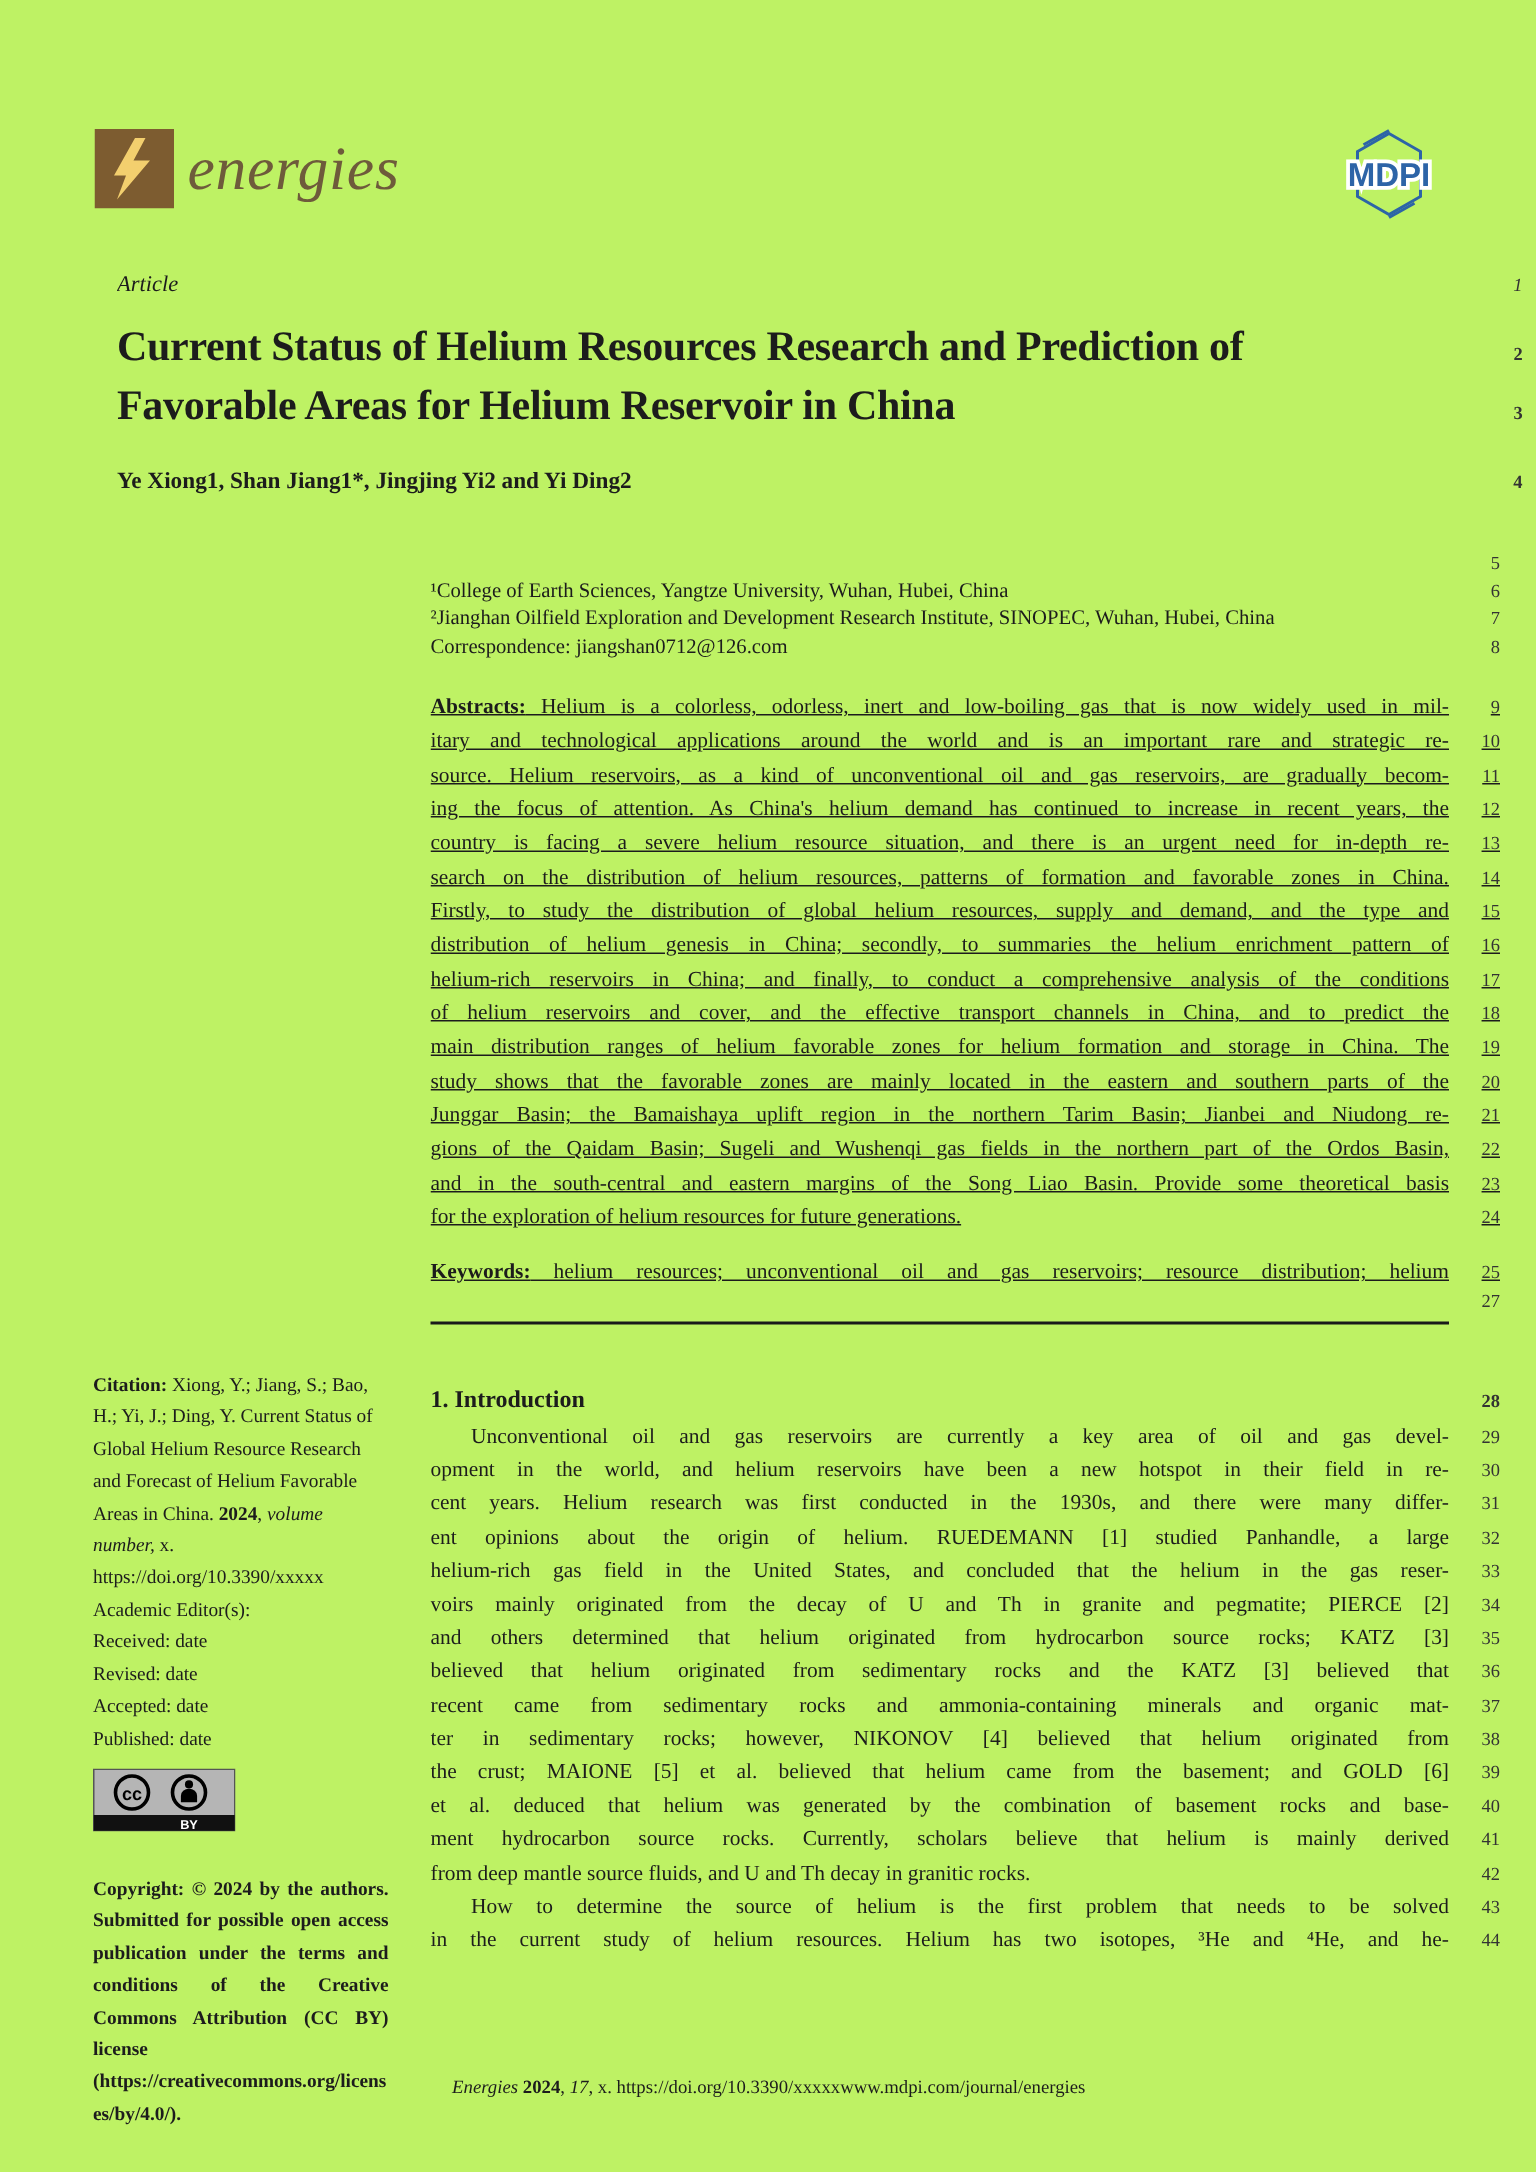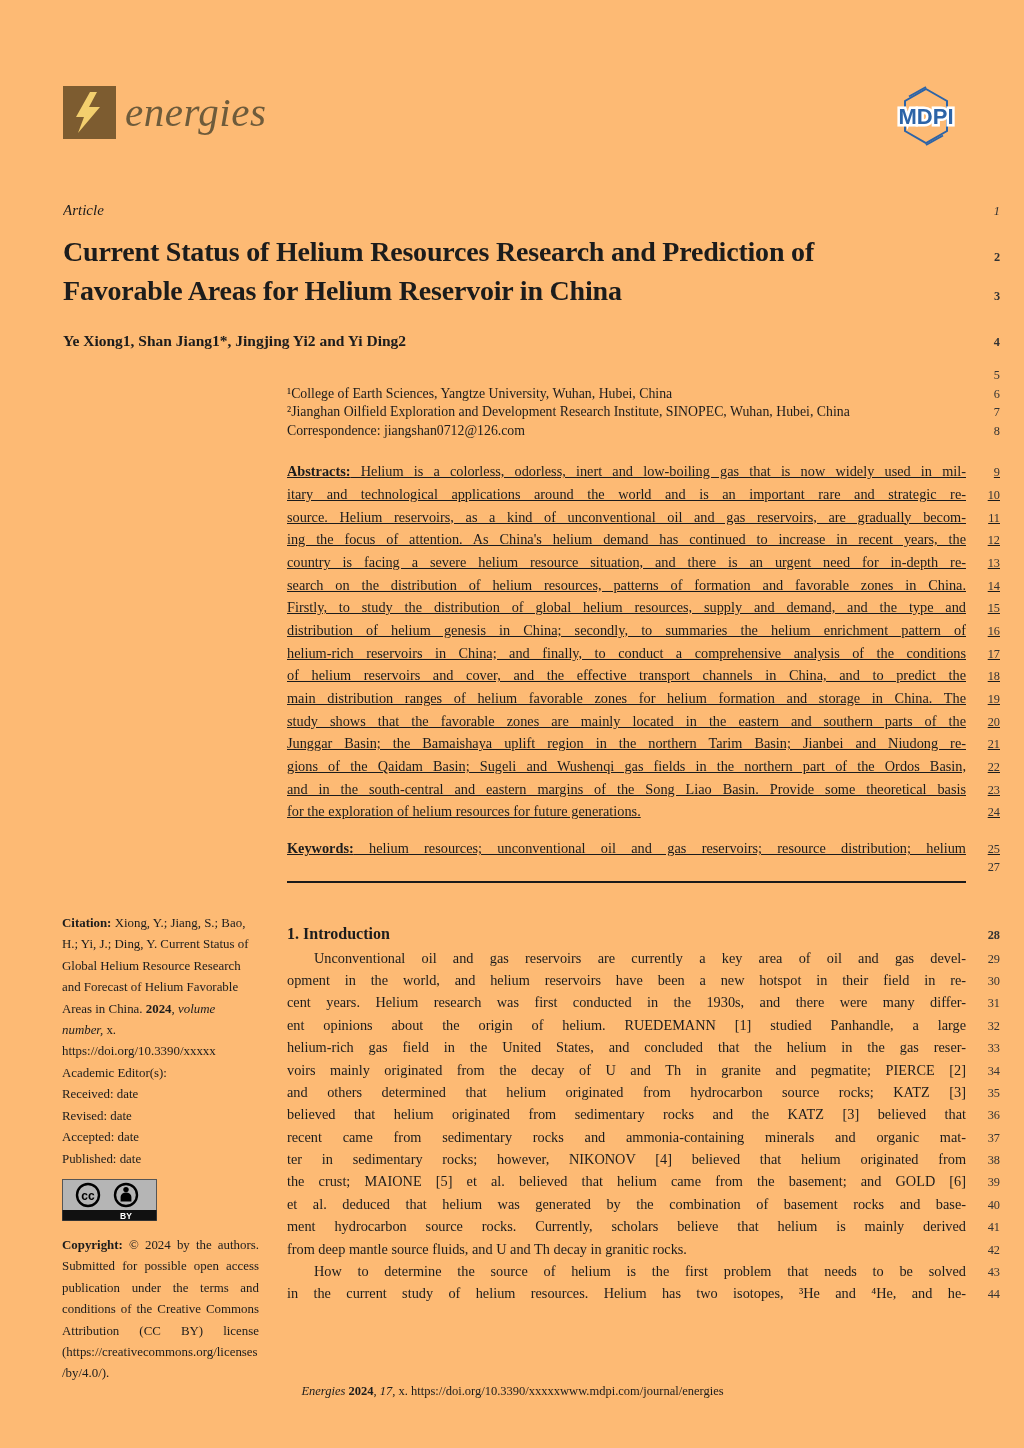--- a/index.html
+++ b/index.html
@@ -1,26 +1,26 @@
 <!DOCTYPE html>
 <html><head>
 <meta charset="utf-8">
 <style>
   html,body{margin:0;padding:0;background:#e8e8e8;}
-  .page{position:relative;width:1024px;height:1448px;background:#fdba74;margin:0 auto;
+  .page{position:relative;width:1024px;height:1448px;background:#bef264;margin:0 auto;
         font-family:"Liberation Serif","DejaVu Serif",serif;color:#1c1c1c;overflow:hidden;}
 
   
   .header{position:absolute;left:63px;top:86px;right:56px;display:flex;
           justify-content:space-between;align-items:flex-start;}
   .brand{display:flex;align-items:center;gap:9px;}
   .brand-text{font-style:italic;font-size:41px;line-height:53px;color:#6e5b3b;letter-spacing:0.5px;}
 
   
-  #top-rows{position:absolute;left:63px;top:182px;width:937px;margin-top:20px;}
+  #top-rows{position:absolute;left:78px;top:182px;width:937px;}
   #main-rows{position:absolute;left:287px;top:368px;width:713px;}
   .line-row{display:flex;align-items:baseline;}
   .line-text{flex:1 1 auto;overflow:hidden;}
   .line-num{flex:0 0 34px;width:34px;text-align:right;font-size:12.3px;color:#333;}
   .r-article{height:30px;font-style:italic;font-size:15px;}
   .r-title{height:39px;font-size:28px;font-weight:bold;line-height:39px;letter-spacing:-0.2px;}
   .r-authors{height:30px;font-size:15.5px;font-weight:bold;margin-top:22px;}
   .r-blank{height:17px;font-size:12px;}
   .r-affil{height:18.4px;font-size:13.8px;line-height:18.4px;}
   .r-abs{height:22.7px;font-size:14.3px;line-height:22.7px;text-decoration:underline;}
@@ -33,22 +33,22 @@
   .just .line-text{text-align:justify;text-align-last:justify;}
   .flush .line-text{text-align:left;text-align-last:left;}
   .indent .line-text{text-indent:27px;}
 
   
   #sidebar{position:absolute;left:62px;top:913px;width:197px;font-size:12.9px;line-height:21.4px;}
   #sidebar p{margin:0;}
   .sb-citation{margin-bottom:21px;}
   .sb-editor{margin-bottom:9px;}
   .sb-dates div{line-height:21.6px;}
-  .sb-badge{margin:8px 0 7px;}
-  .sb-copy{text-align:justify;text-justify:inter-word;overflow-wrap:anywhere;}
+  .sb-badge{margin:8px 0 21px;}
+  .sb-copy{text-align:justify;text-justify:inter-word;overflow-wrap:anywhere;font-weight:bold;}
 
   
   #footer{position:absolute;left:63px;top:1384px;width:899px;display:flex;
           justify-content:center;font-size:12.5px;}
 </style>
 </head>
 <body>
 
 <div class="page">
 

